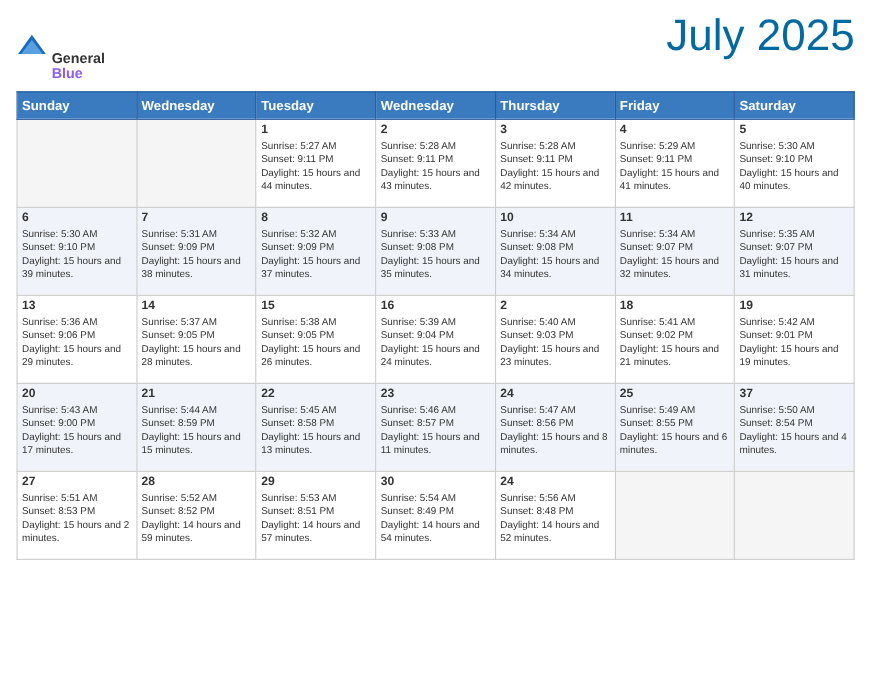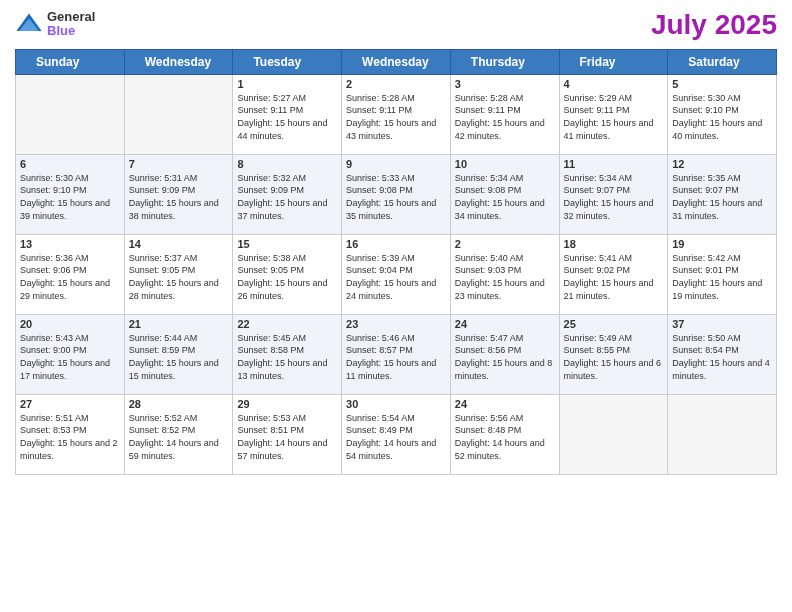--- a/index.html
+++ b/index.html
@@ -26,51 +26,52 @@
       display: flex;
       align-items: center;
       gap: 4px;
     }
     .logo-text {
       display: flex;
       flex-direction: column;
       font-size: 13px;
       font-weight: bold;
       line-height: 1.1;
+      margin-top: 36px;
     }
     .logo-general { color: #333; }
     .logo-blue { color: #8b5cf6; }
     .logo-icon {
       width: 28px;
       height: 28px;
     }
     .title-block {
       text-align: right;
     }
     .month-title {
-      font-size: 28px;
-      font-weight: bold;
-      color: #a21caf;
+      font-size: 40px;
+      font-weight: normal;
+      color: #0369a1;
       line-height: 1.1;
     }
     .subtitle {
       font-size: 14px;
       color: #333;
     }
     .calendar {
       width: 100%;
       border-collapse: collapse;
       border: 1px solid #ccc;
     }
     .calendar th {
       background: #3a7abf;
       color: #fff;
       font-size: 12px;
       font-weight: bold;
-      padding: 5px 20px;
+      padding: 5px 4px;
       border: 1px solid #2a5a9f;
       text-align: left;
     }
     .calendar td {
       border: 1px solid #ccc;
       vertical-align: top;
       padding: 3px 4px;
       width: calc(100% / 7);
       font-size: 9.5px;
       color: #333;

